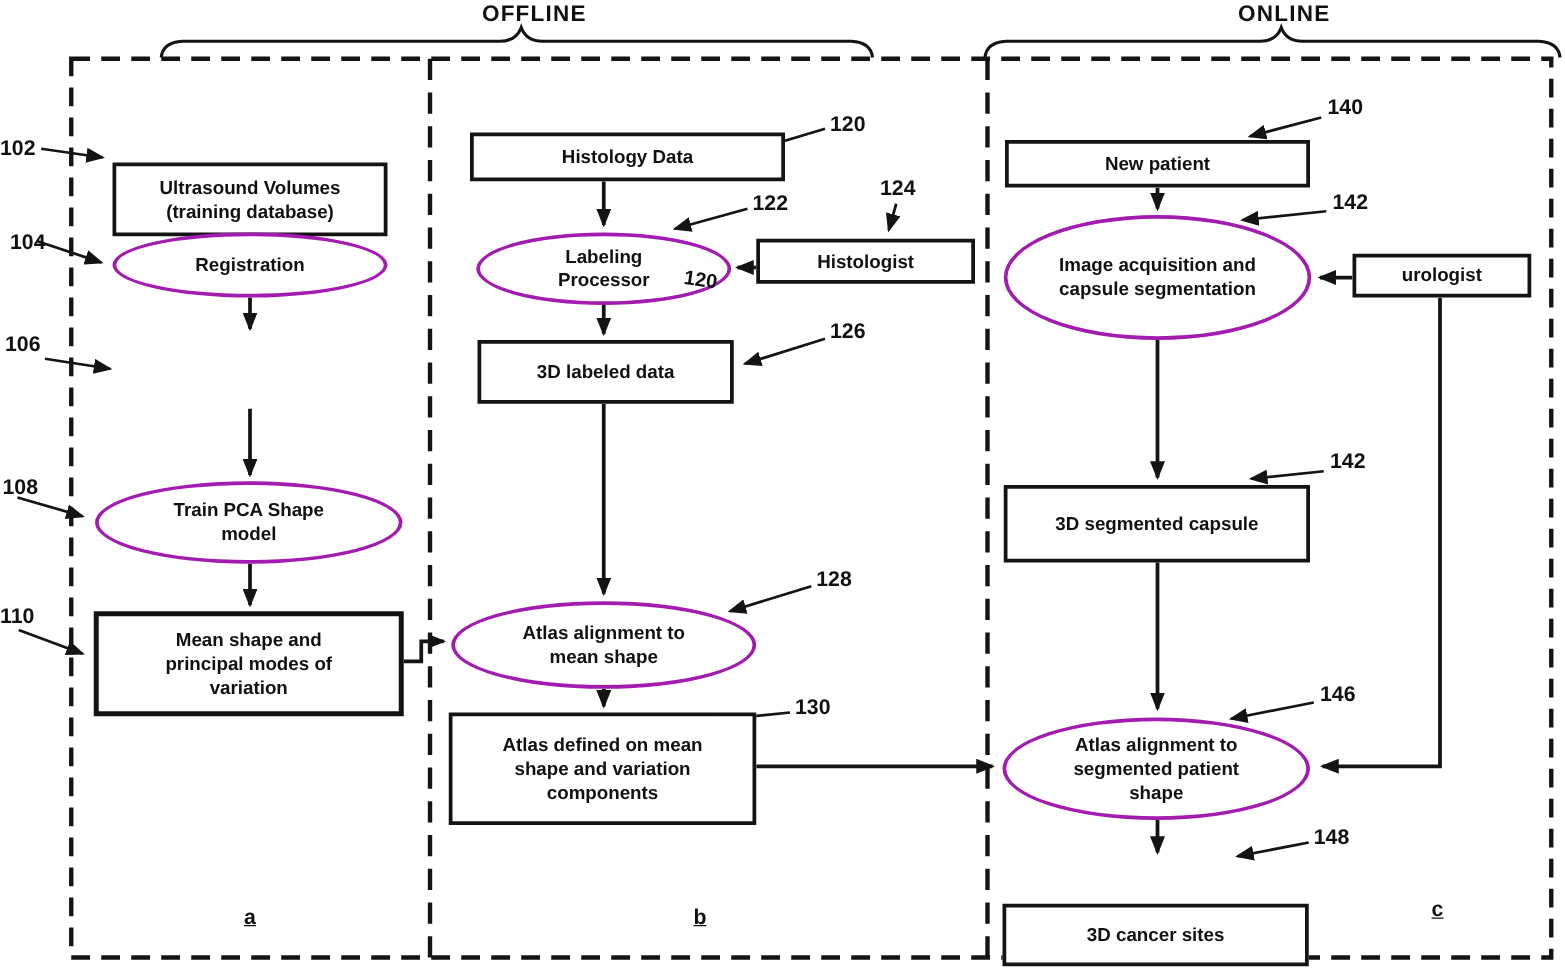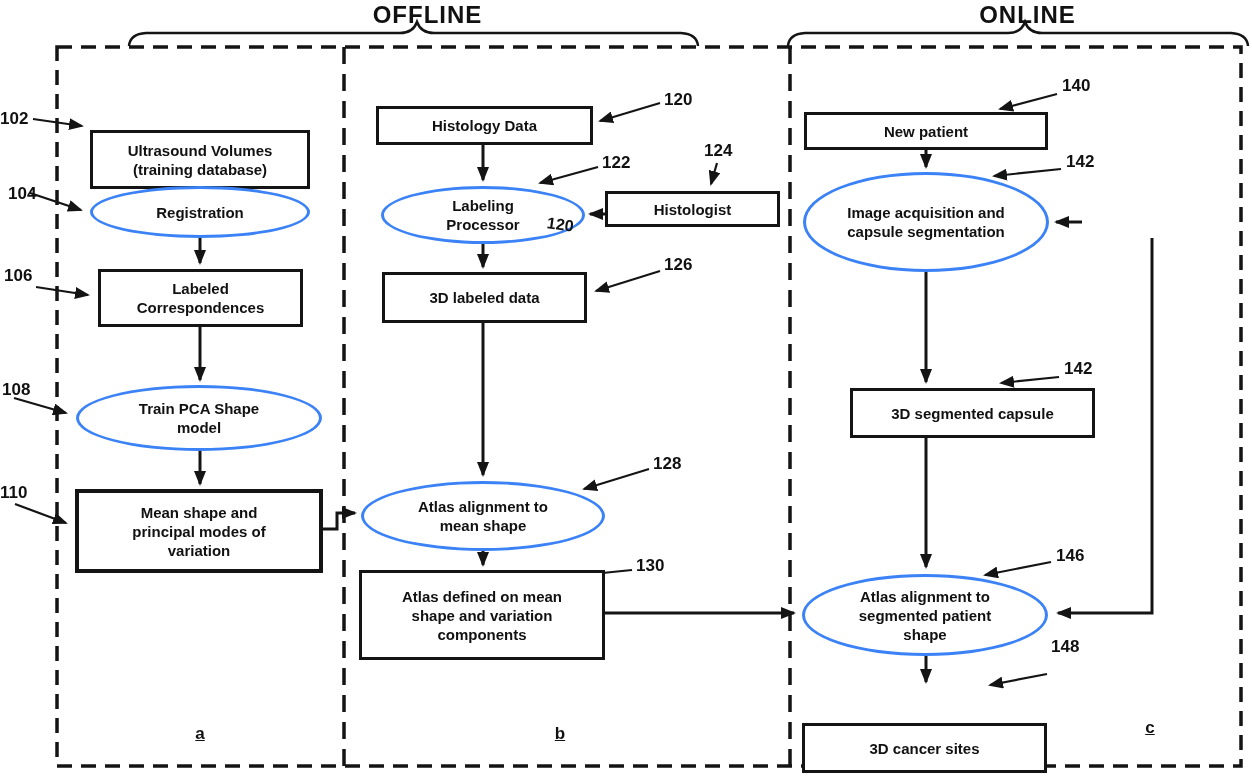--- a/index.html
+++ b/index.html
@@ -1,55 +1,55 @@
 <!DOCTYPE html>
 <html><head>
 <meta charset="utf-8">
 <style>
   html,body{margin:0;padding:0;background:#ffffff;}
   #canvas{
     position:relative;width:1252px;height:776px;background:#ffffff;
     font-family:"Liberation Sans",sans-serif;color:#111;overflow:hidden;
   }
   #lines{position:absolute;left:0;top:0;width:1252px;height:776px;}
-  .hdr{position:absolute;font-size:24px;font-weight:700;text-align:center;letter-spacing:1px;}
+  .hdr{position:absolute;font-size:18px;font-weight:700;text-align:center;letter-spacing:1px;}
   #offline{left:340px;top:1px;width:175px;}
   #online{left:940px;top:1px;width:175px;}
   .node{
     position:absolute;display:flex;flex-direction:column;justify-content:center;align-items:center;
     background:#fff;font-size:15px;font-weight:700;line-height:19px;text-align:center;box-sizing:border-box;
   }
   .box{border:3px solid #141414;}
-  .ellipse{border:3px solid #3b82f6;border-radius:50%;}
+  .ellipse{border:3px solid #a21caf;border-radius:50%;}
   #box102{left:90px;top:98px;width:220px;height:59px;margin-top:32px;}
   #e104{left:90px;top:186px;width:220px;height:52px;}
   #box106{left:98px;top:269px;width:205px;height:58px;}
   #e108{left:76px;top:385px;width:246px;height:66px;}
   #box110{left:75px;top:489px;width:248px;height:84px;border-width:4px;}
-  #box120{left:376px;top:106px;width:217px;height:39px;}
+  #box120{left:376px;top:106px;width:252px;height:39px;}
   #e122{left:381px;top:186px;width:204px;height:58px;}
   #box124{left:605px;top:191px;width:175px;height:36px;}
   #box126{left:382px;top:272px;width:205px;height:51px;}
   #e128{left:361px;top:481px;width:244px;height:70px;}
   #box130{left:359px;top:570px;width:246px;height:90px;}
   #box140{left:804px;top:112px;width:244px;height:38px;}
   #e142{left:803px;top:172px;width:246px;height:100px;}
   #boxuro{left:1082px;top:203px;width:143px;height:35px;}
-  #box142b{left:850px;top:388px;width:245px;height:50px;}
+  #box142b{left:803px;top:388px;width:245px;height:62px;}
   #e146{left:802px;top:574px;width:246px;height:82px;}
   #box148{left:802px;top:688px;width:245px;height:50px;margin-top:35px;}
   .ref{position:absolute;font-size:17px;font-weight:700;}
   #r102{left:0px;top:109px;}   #r104{left:8px;top:184px;}
   #r106{left:4px;top:266px;text-align:right;}   #r108{left:2px;top:380px;}
   #r110{left:0px;top:483px;}   #r120{left:664px;top:90px;}
   #r122{left:602px;top:153px;} #r124{left:704px;top:141px;}
   #r126{left:664px;top:255px;} #r128{left:653px;top:454px;}
   #r130{left:636px;top:556px;} #r140{left:1062px;top:76px;text-align:right;}
   #r142{left:1066px;top:152px;}#r142b{left:1064px;top:359px;}
-  #r146{left:1056px;top:546px;}#r148{left:1051px;top:637px;}
+  #r146{left:1056px;top:546px;}#r148{left:1051px;top:660px;}
   .sec{position:absolute;font-size:17px;font-weight:700;text-decoration:underline;text-align:center;width:28px;}
   #sec-a{left:186px;top:724px;} #sec-b{left:546px;top:724px;} #sec-c{left:1136px;top:718px;}
   #e122-ref{position:absolute;right:8px;top:26px;font-size:16px;font-weight:700;transform:rotate(8deg);}
 </style>
 </head>
 <body>
 
 <div id="canvas">
 
   <svg id="lines" viewBox="0 0 1252 776" xmlns="http://www.w3.org/2000/svg">
@@ -113,24 +113,20 @@
   <div id="offline" class="hdr">OFFLINE</div>
   <div id="online" class="hdr">ONLINE</div>
 
   <div id="box102" class="node box">
     <span>Ultrasound Volumes</span>
     <span>(training database)</span>
   </div>
   <div id="e104" class="node ellipse">
     <span>Registration</span>
   </div>
-  <div id="box106" class="node box">
-    <span>Labeled</span>
-    <span>Correspondences</span>
-  </div>
   <div id="e108" class="node ellipse">
     <span>Train PCA Shape</span>
     <span>model</span>
   </div>
   <div id="box110" class="node box">
     <span>Mean shape and</span>
     <span>principal modes of</span>
     <span>variation</span>
   </div>
 
@@ -157,20 +153,23 @@
     <span>shape and variation</span>
     <span>components</span>
   </div>
 
   <div id="box140" class="node box">
     <span>New patient</span>
   </div>
   <div id="e142" class="node ellipse">
     <span>Image acquisition and</span>
     <span>capsule segmentation</span>
+  </div>
+  <div id="boxuro" class="node box">
+    <span>urologist</span>
   </div>
   <div id="box142b" class="node box">
     <span>3D segmented capsule</span>
   </div>
   <div id="e146" class="node ellipse">
     <span>Atlas alignment to</span>
     <span>segmented patient</span>
     <span>shape</span>
   </div>
   <div id="box148" class="node box">

